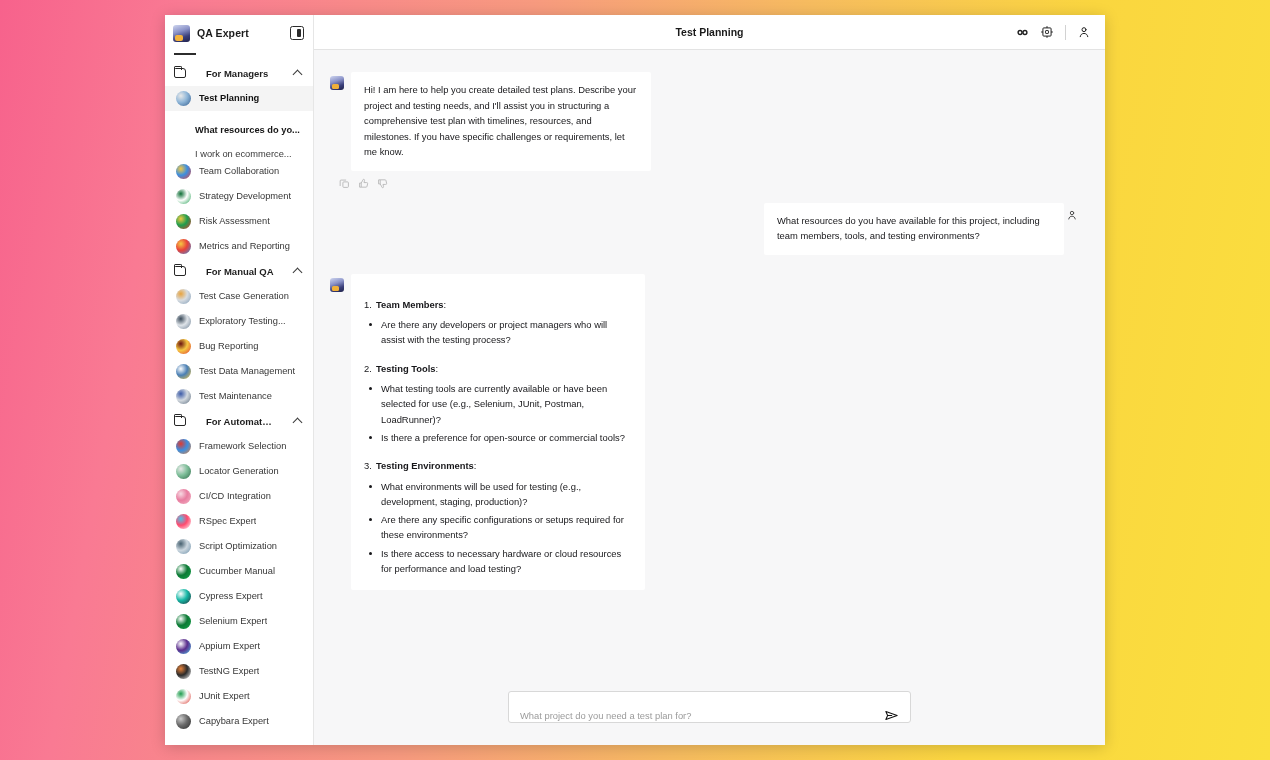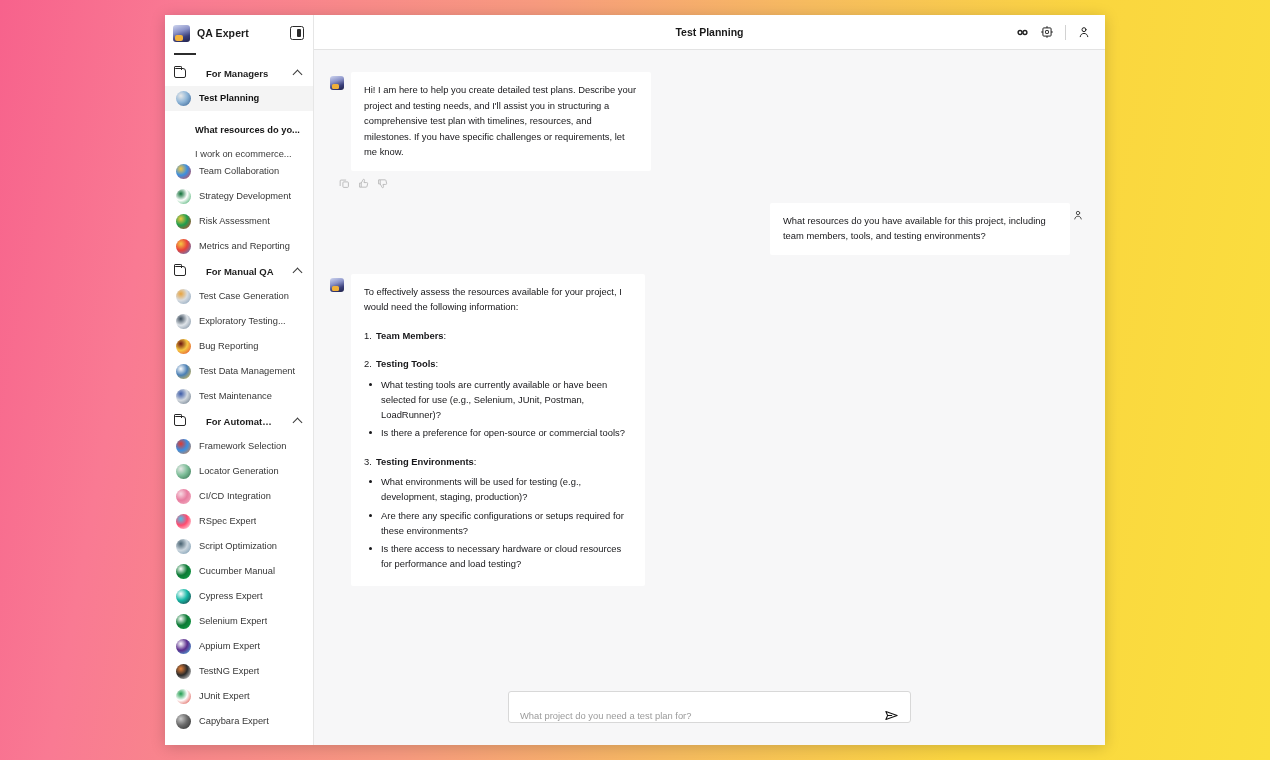--- a/index.html
+++ b/index.html
@@ -215,21 +215,21 @@
     gap: 11px;
     z-index: 2;
   }
   .tb-icon { cursor: pointer; display: flex; align-items: center; }
   .tb-sep { width: 1px; height: 15px; background: #d2d2d2; }
 
   
   .chat {
     flex: 1;
     overflow-y: auto;
-    padding: 22px 10px 10px 0;
+    padding: 22px 16px 10px 0;
     min-height: 0;
   }
   .chat::-webkit-scrollbar { width: 0px; }
   .row { display: flex; padding: 0 16px; }
   .row.bot { justify-content: flex-start; gap: 7px; }
   .row.user { justify-content: flex-end; padding-right: 10px; }
 
   .avatar-bot {
     width: 14px; height: 14px;
     flex: none;
@@ -517,25 +517,25 @@
           <svg width="12" height="12" viewBox="0 0 24 24" fill="none" stroke="#4a4a4a" stroke-width="1.9" stroke-linecap="round">
             <circle cx="12" cy="8" r="3.4"></circle>
               <path d="M5.5 20c.6-3.6 3.3-5.6 6.5-5.6s5.9 2 6.5 5.6"></path>
           </svg>
         </div>
       </div>
 
       <div class="row bot" style="margin-top:19px">
         <div class="avatar-bot"></div>
         <div class="bubble wide">
-          <p>To effectively assess the resources available for your project, I would need the following information:</p>
           <ol class="ol" id="sections-root">
               <li>
                 <div class="ol-head"><span class="ol-num">1.</span><b>Team Members</b>:</div>
                 <ul class="ul">
+                  <li>Are there any developers or project managers who will assist with the testing process?</li>
                 </ul>
               </li>
               <li>
                 <div class="ol-head"><span class="ol-num">2.</span><b>Testing Tools</b>:</div>
                 <ul class="ul">
                   <li>What testing tools are currently available or have been selected for use (e.g., Selenium, JUnit, Postman, LoadRunner)?</li>
                   <li>Is there a preference for open-source or commercial tools?</li>
                 </ul>
               </li>
               <li>

